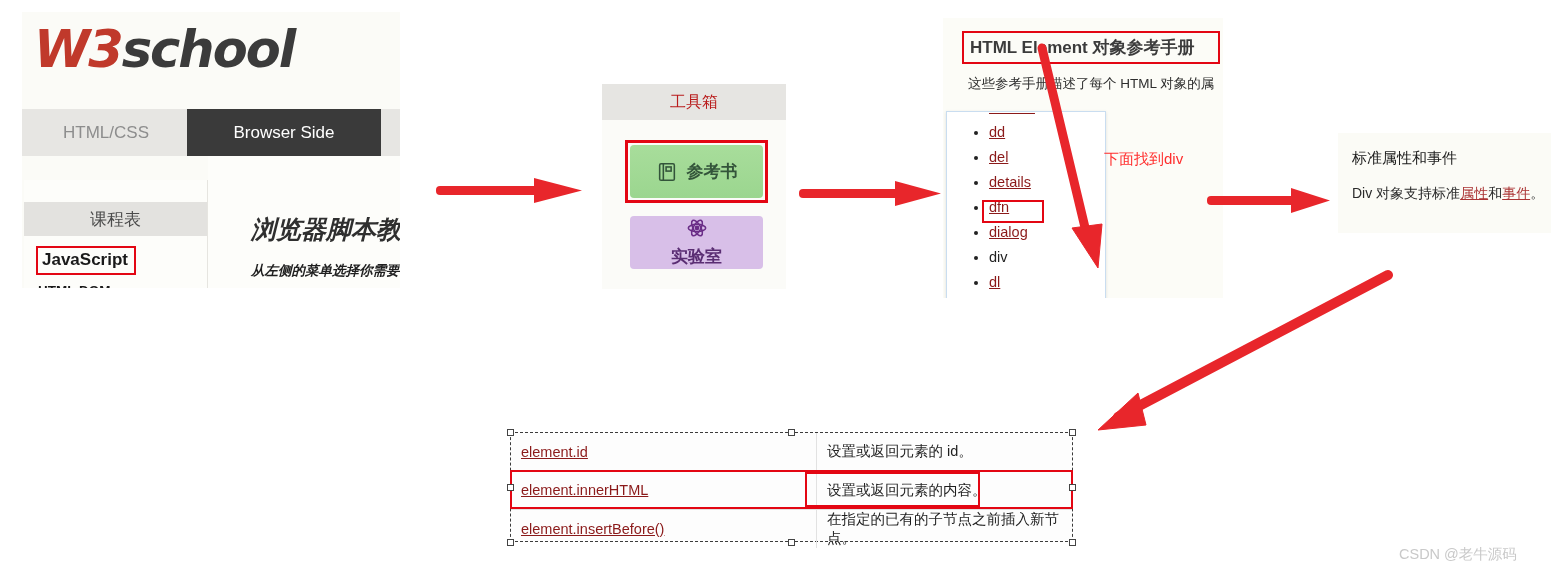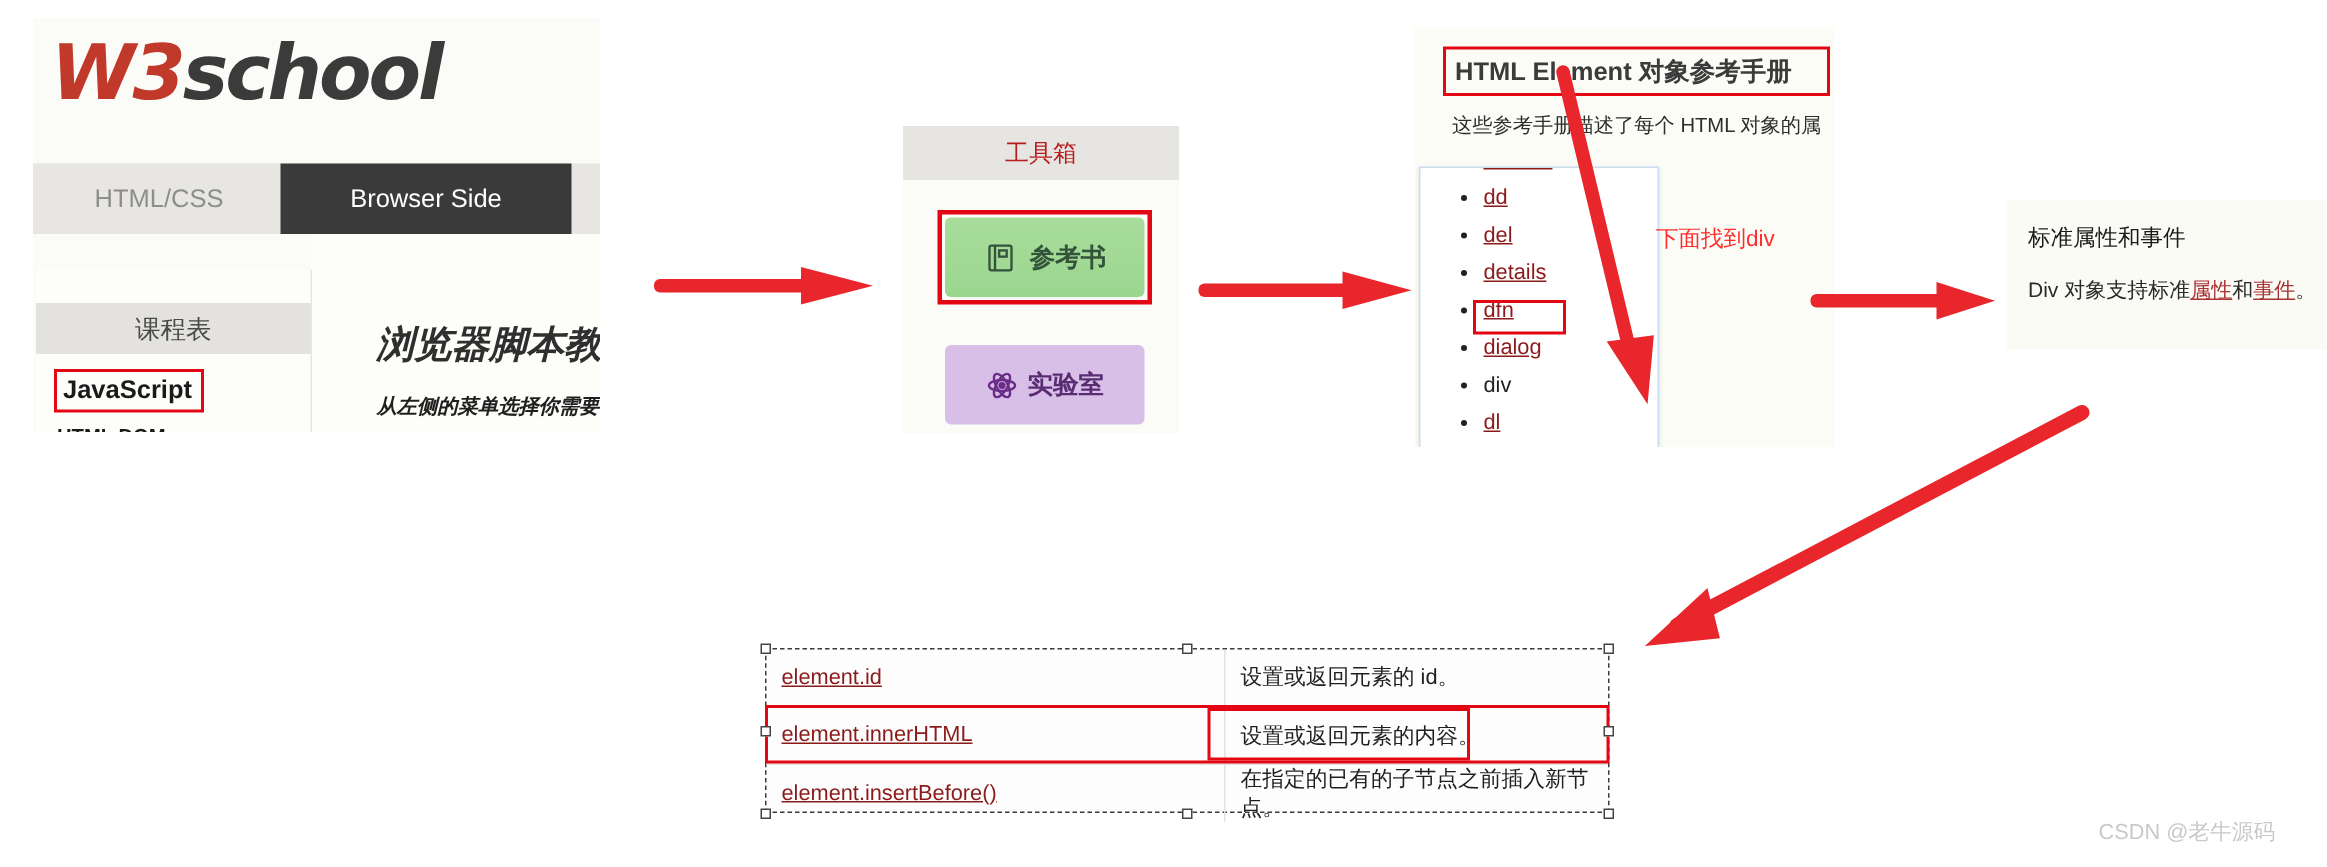--- a/index.html
+++ b/index.html
@@ -96,24 +96,24 @@
     border: 3px solid #e30613; box-sizing: border-box;
   }
   #tb-ref {
     position: absolute; left: 28px; top: 61px; width: 133px; height: 53px;
     background: linear-gradient(180deg,#a8dd9b 0%, #9bd68f 100%);
     border-radius: 4px;
     display: flex; align-items: center; justify-content: center; gap: 9px;
     color: #33543a; font-size: 17px; font-weight: bold;
   }
   #tb-lab {
-    position: absolute; left: 28px; top: 146px; width: 133px; height: 53px;
+    position: absolute; left: 28px; top: 132px; width: 133px; height: 53px;
     background: #d8bfe8; border-radius: 4px;
     display: flex; align-items: center; justify-content: center; gap: 6px;
-    color: #5a2d73; font-size: 17px; font-weight: bold;
+    color: #5a2d73; font-size: 17px; font-weight: bold; flex-direction: column;
   }
   .tb-ico { display:flex; align-items:center; }
 
   
   #panel-ref {
     left: 943px; top: 18px; width: 280px; height: 280px;
     background: #fcfcf7; overflow: hidden;
   }
   #ref-title-box {
     position: absolute; left: 19px; top: 13px; width: 258px; height: 33px;

